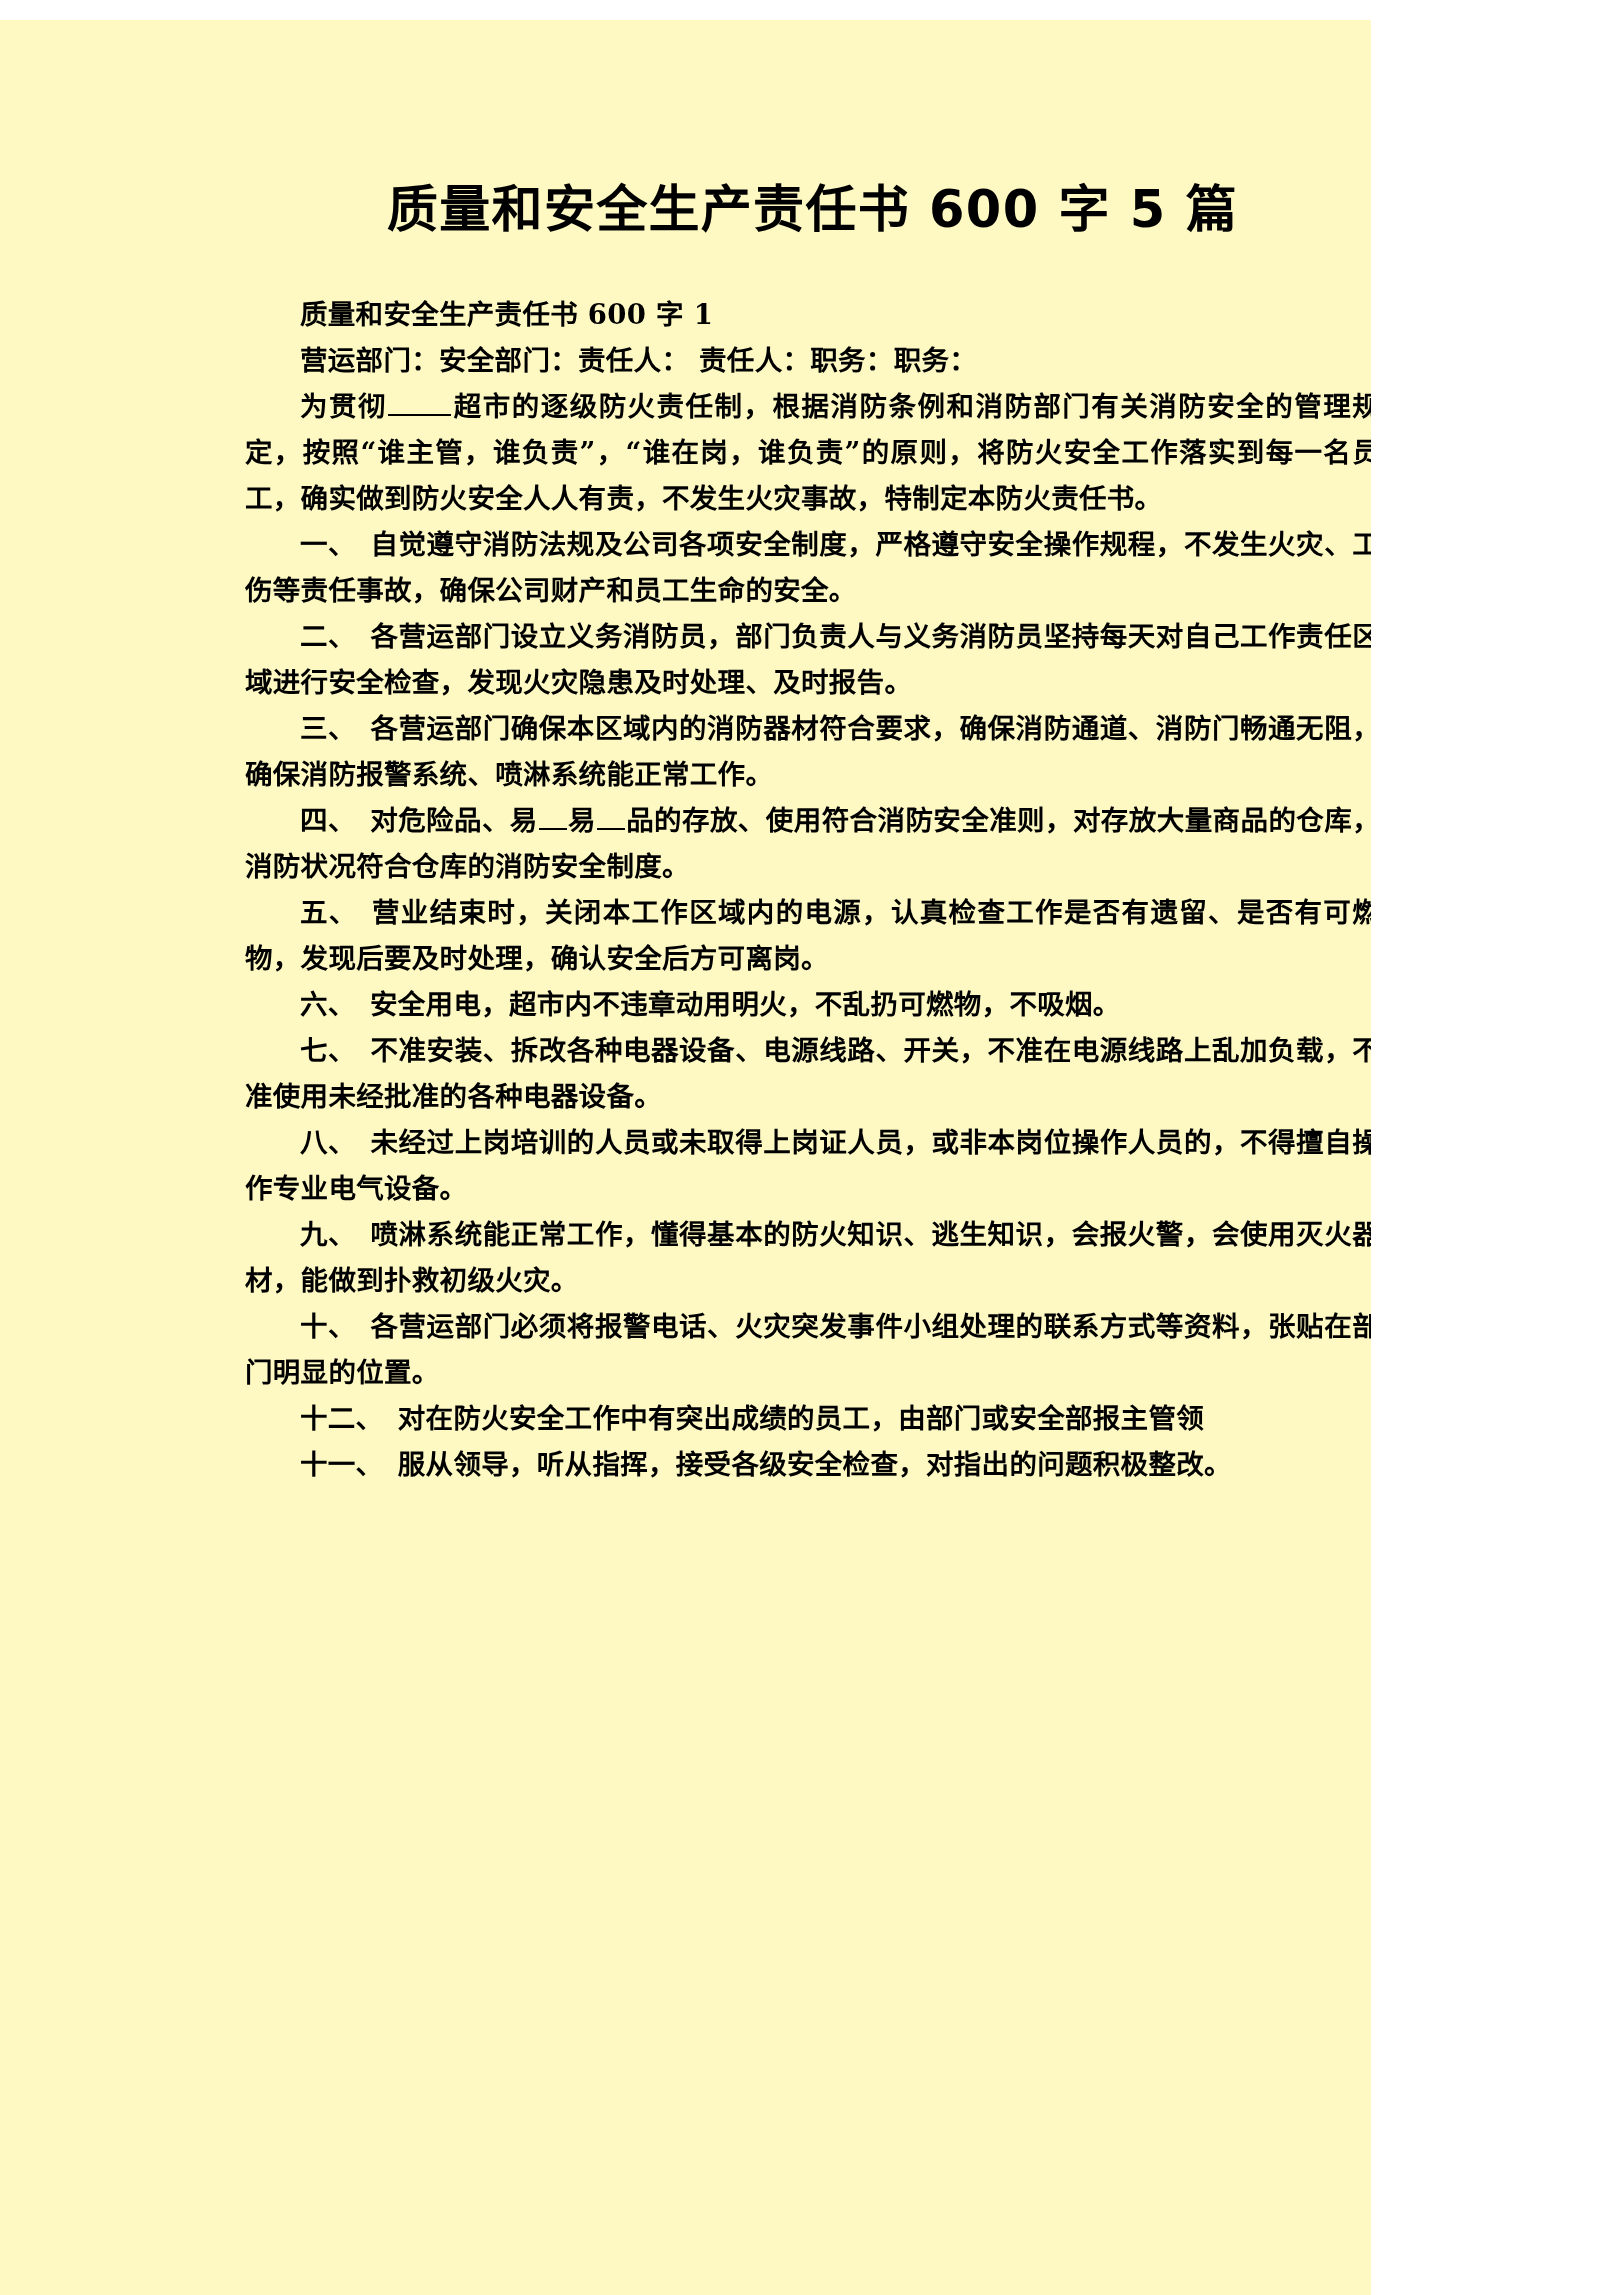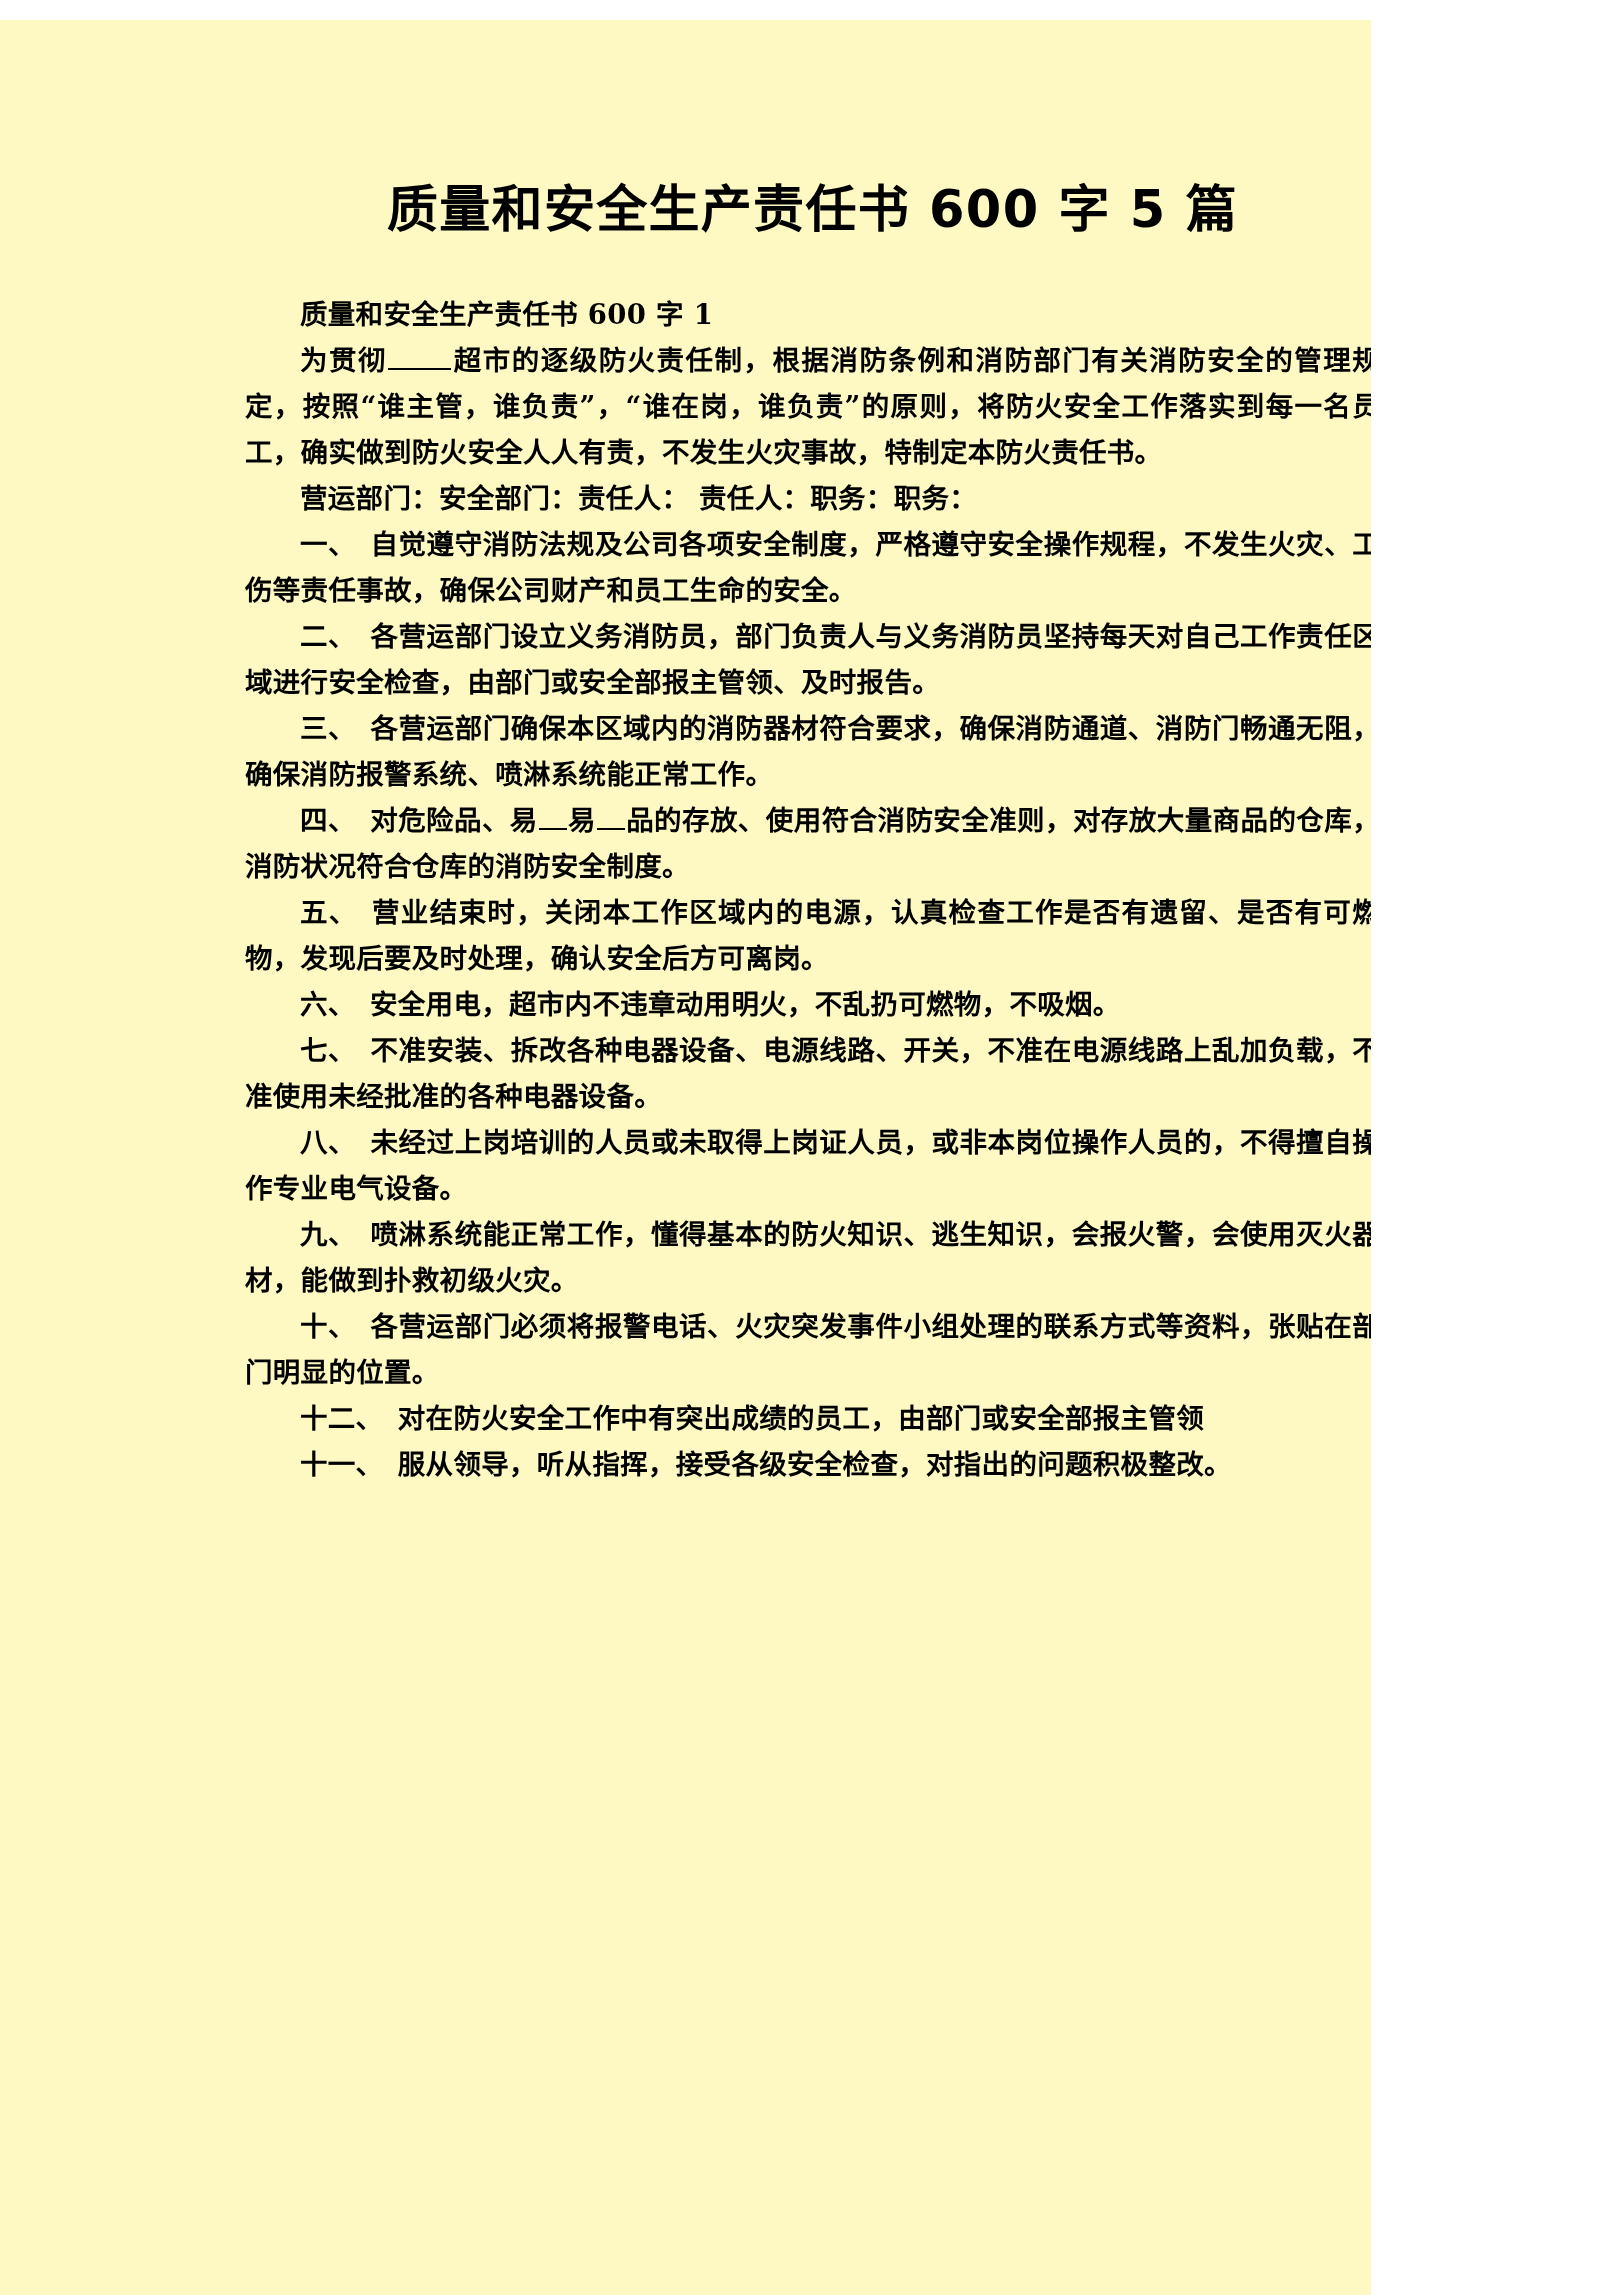--- a/index.html
+++ b/index.html
@@ -90,27 +90,27 @@
 <body>
 
 <div class="page">
 
   <div class="doc-body">
 
     <h1 class="doc-title">质量和安全生产责任书 600 字 5 篇</h1>
 
     <p class="para subtitle">质量和安全生产责任书 600 字 1</p>
 
+    <p class="para indent">营运部门：安全部门：责任人： 责任人：职务：职务：</p>
+
     <p class="para indent"><span>为贯彻</span><span class="blank w-lg"></span><span>超市的逐级防火责任制，根据消防条例和消防部门有关消防安全的管理规定，按照“谁主管，谁负责”，“谁在岗，谁负责”的原则，将防火安全工作落实到每一名员工，确实做到防火安全人人有责，不发生火灾事故，特制定本防火责任书。</span></p>
-
-    <p class="para indent">营运部门：安全部门：责任人： 责任人：职务：职务：</p>
 
     <p class="para indent-num"><span class="num">一、</span><span>自觉遵守消防法规及公司各项安全制度，严格遵守安全操作规程，不发生火灾、工伤等责任事故，确保公司财产和员工生命的安全。</span></p>
 
-    <p class="para indent-num"><span class="num">二、</span><span>各营运部门设立义务消防员，部门负责人与义务消防员坚持每天对自己工作责任区域进行安全检查，由部门或安全部报主管领、及时报告。</span></p>
+    <p class="para indent-num"><span class="num">二、</span><span>各营运部门设立义务消防员，部门负责人与义务消防员坚持每天对自己工作责任区域进行安全检查，发现火灾隐患及时处理、及时报告。</span></p>
 
     <p class="para indent-num"><span class="num">三、</span><span>各营运部门确保本区域内的消防器材符合要求，确保消防通道、消防门畅通无阻，确保消防报警系统、喷淋系统能正常工作。</span></p>
 
     <p class="para indent-num"><span class="num">四、</span><span>对危险品、易</span><span class="blank w-sm"></span><span>易</span><span class="blank w-sm"></span><span>品的存放、使用符合消防安全准则，对存放大量商品的仓库，消防状况符合仓库的消防安全制度。</span></p>
 
     <p class="para indent-num"><span class="num">五、</span><span>营业结束时，关闭本工作区域内的电源，认真检查工作是否有遗留、是否有可燃物，发现后要及时处理，确认安全后方可离岗。</span></p>
 
     <p class="para indent-num"><span class="num">六、</span><span>安全用电，超市内不违章动用明火，不乱扔可燃物，不吸烟。</span></p>
 
     <p class="para indent-num"><span class="num">七、</span><span>不准安装、拆改各种电器设备、电源线路、开关，不准在电源线路上乱加负载，不准使用未经批准的各种电器设备。</span></p>

